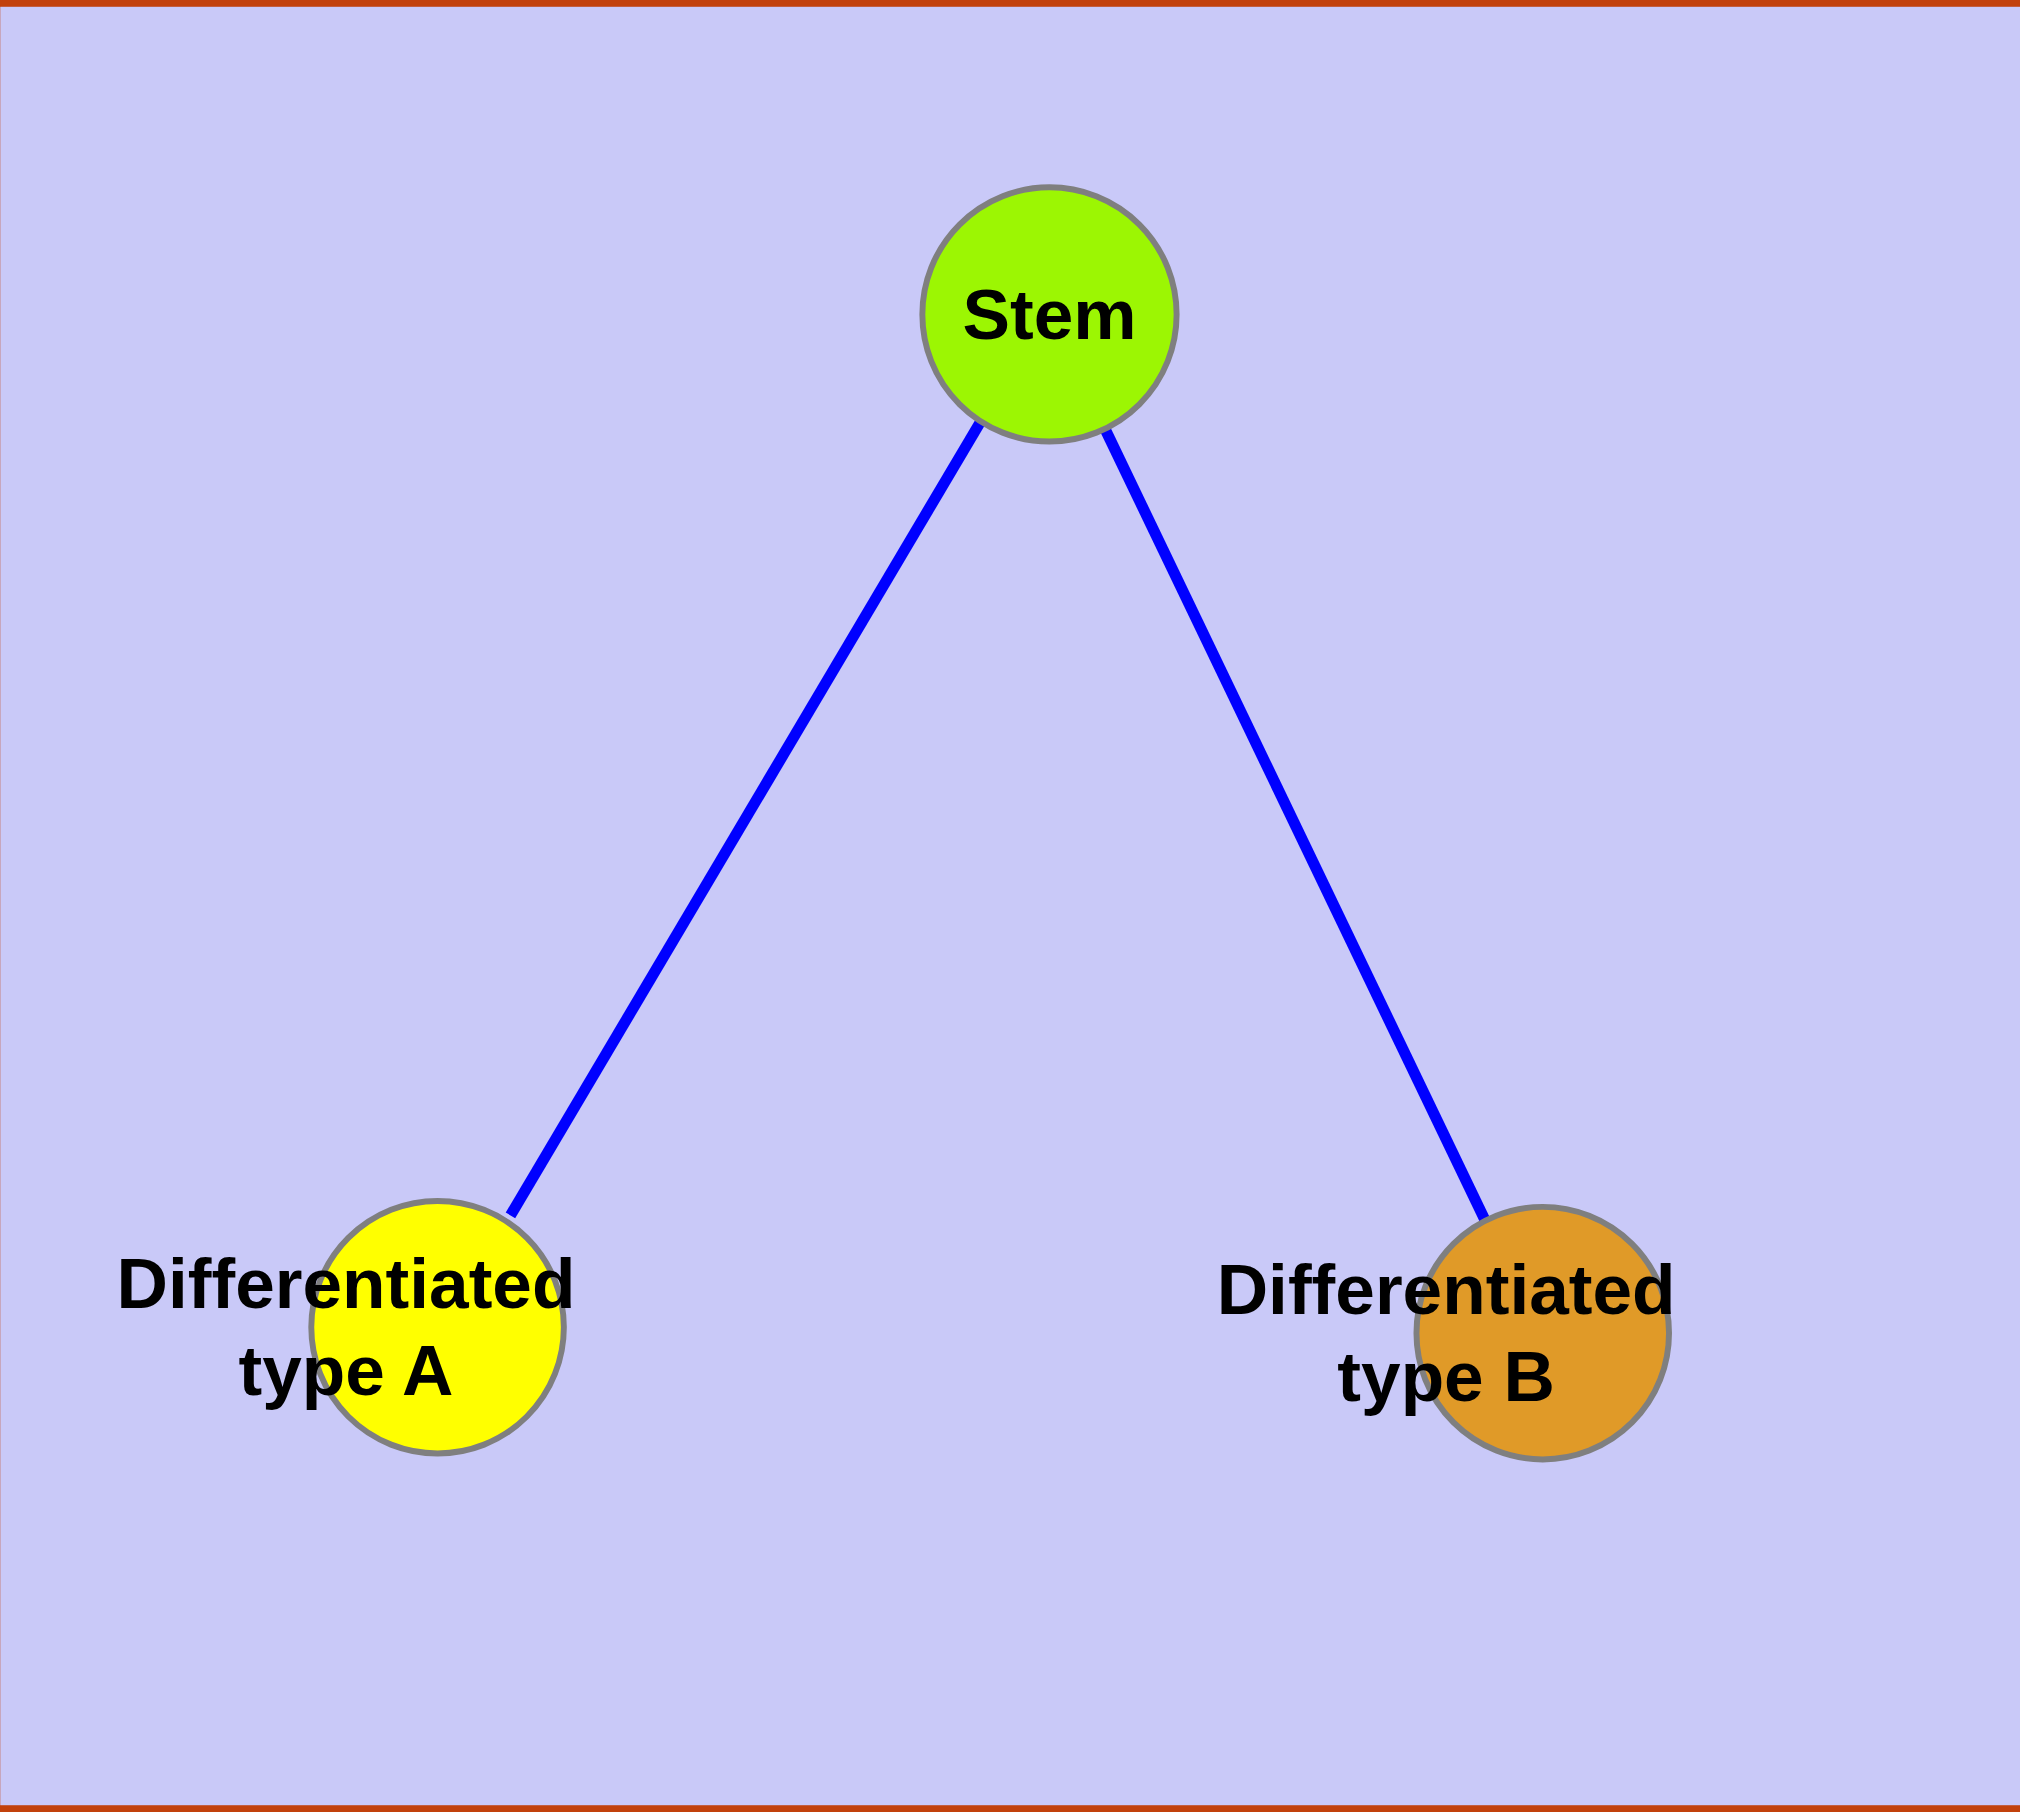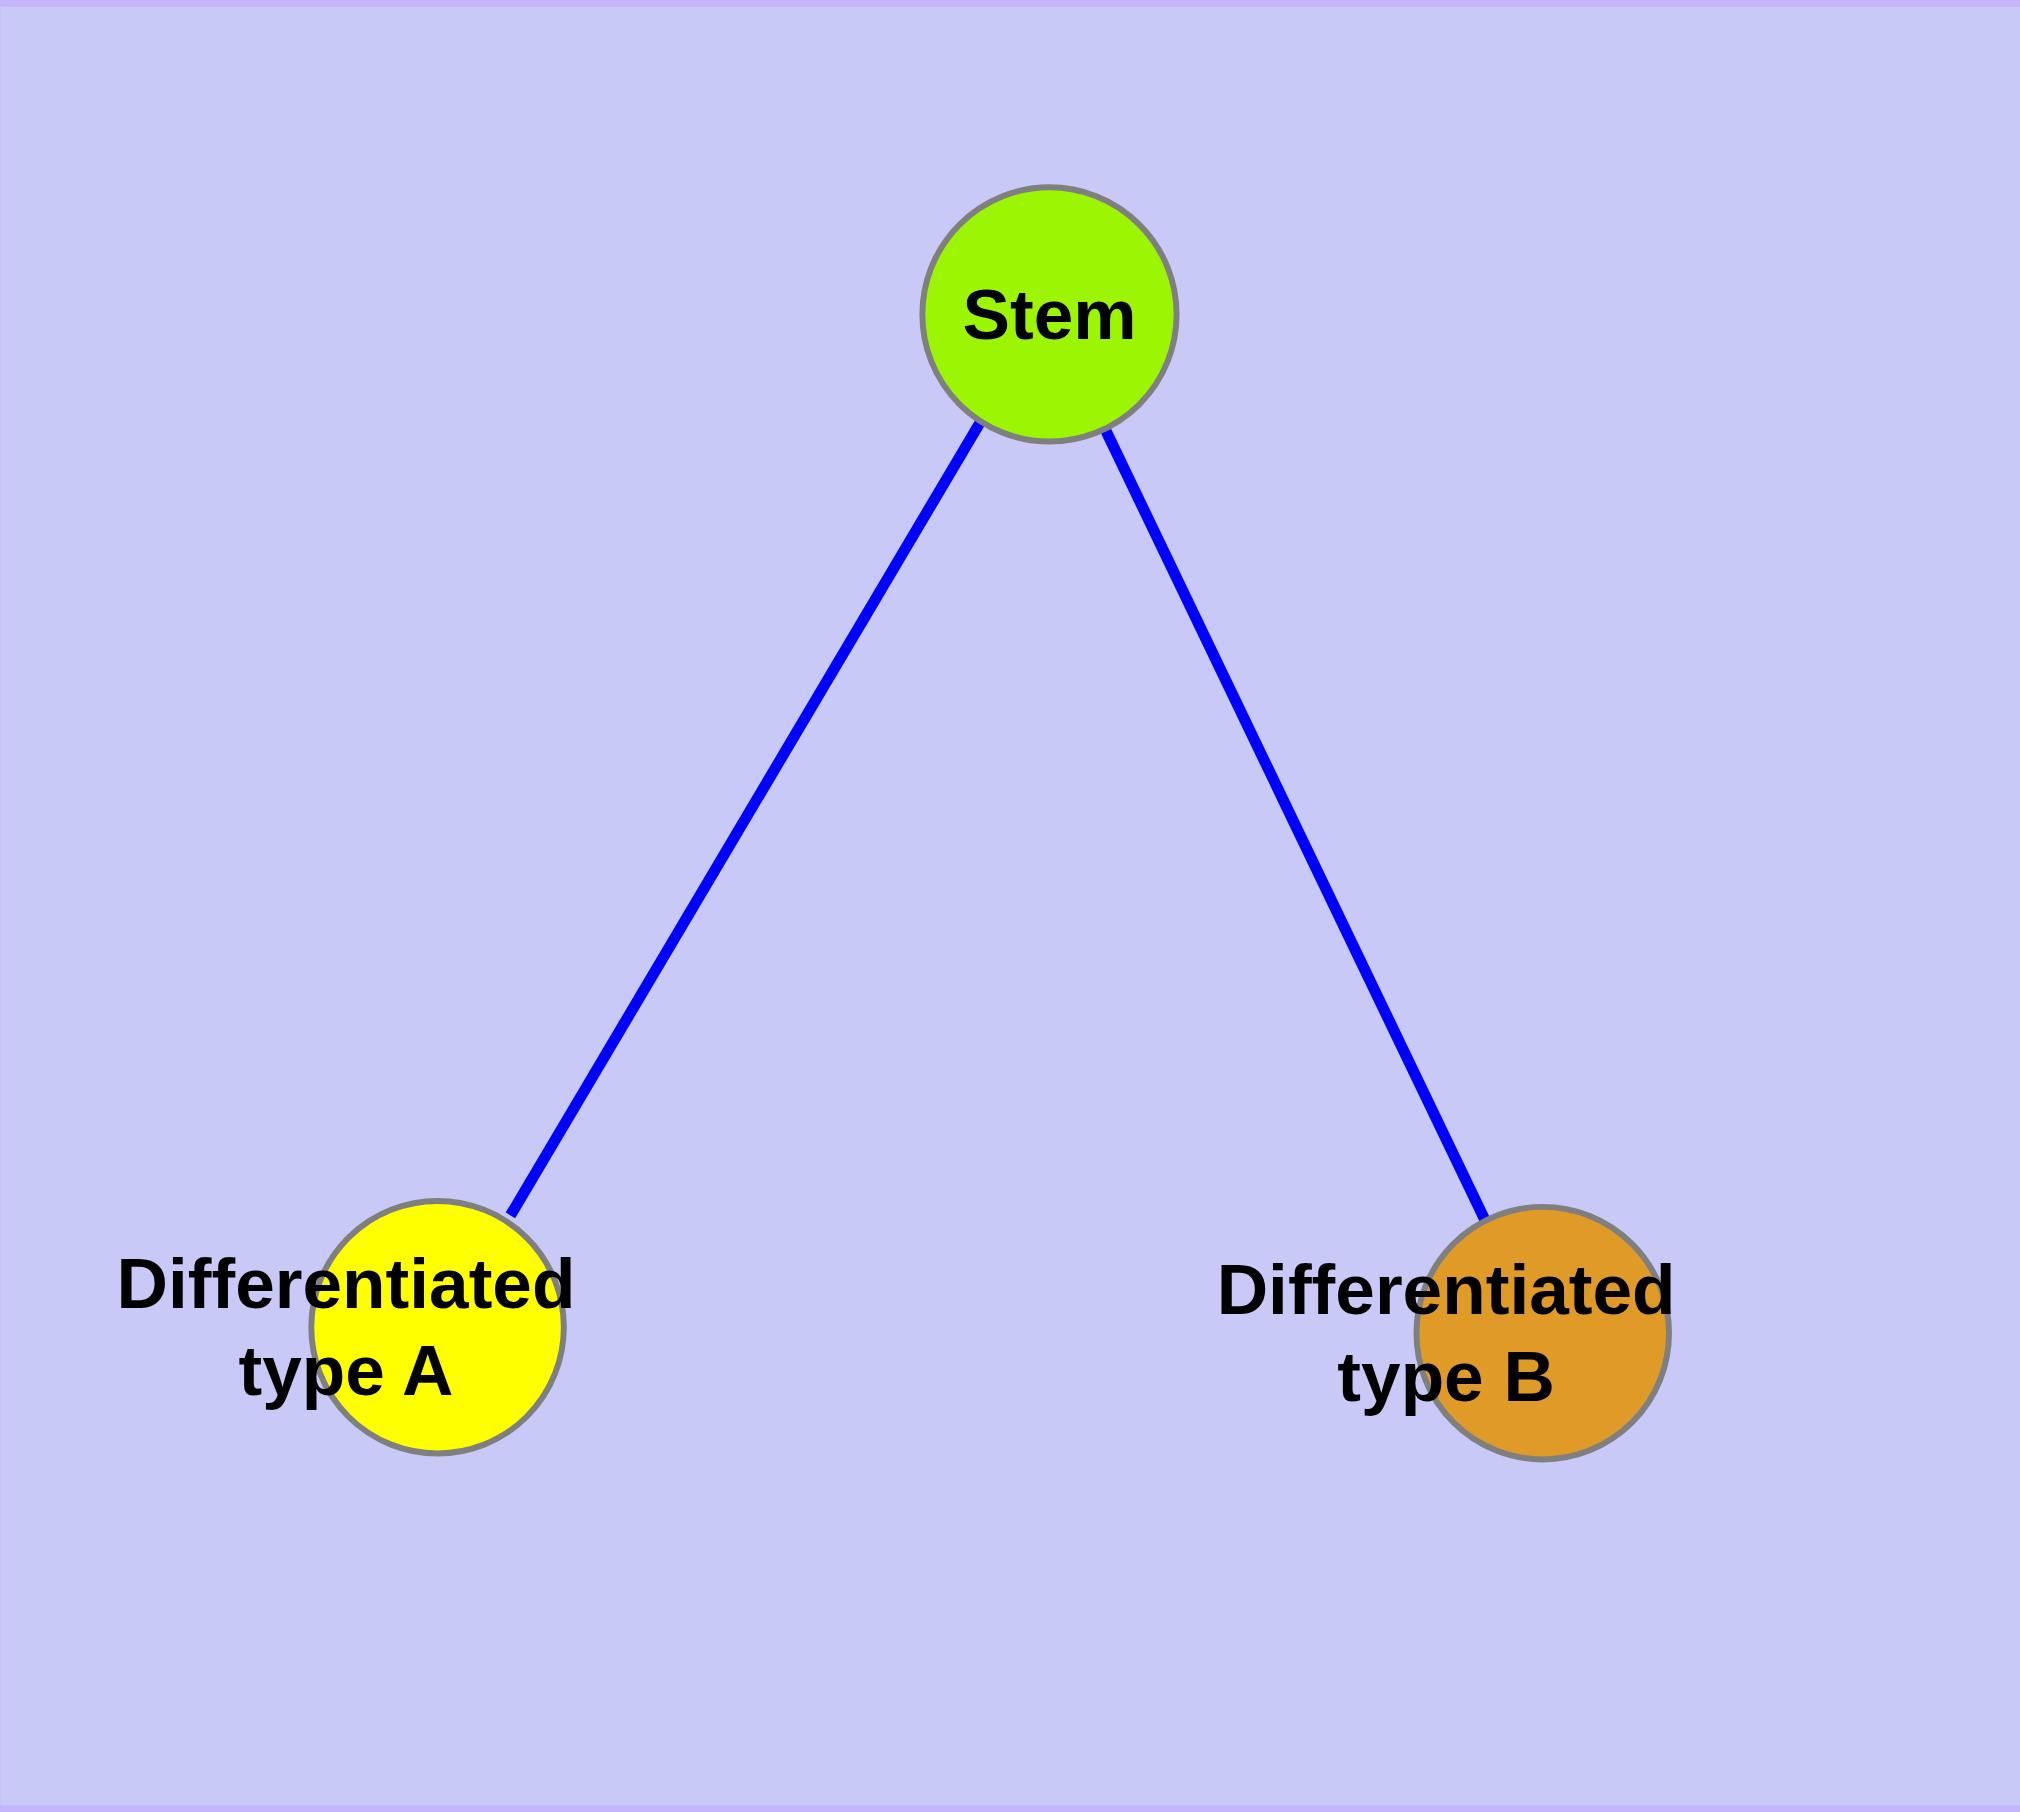--- a/index.html
+++ b/index.html
@@ -10,21 +10,21 @@
   body {
     width: 2021px;
     height: 1812px;
     overflow: hidden;
     font-family: "Liberation Sans", sans-serif;
   }
   #graph-canvas {
     position: relative;
     width: 2021px;
     height: 1812px;
-    background: #c4b5fd;
+    background: #c2410c;
   }
   #graph-svg {
     position: absolute;
     top: 0;
     left: 0;
     width: 2021px;
     height: 1812px;
     display: block;
   }
   .node-label {

